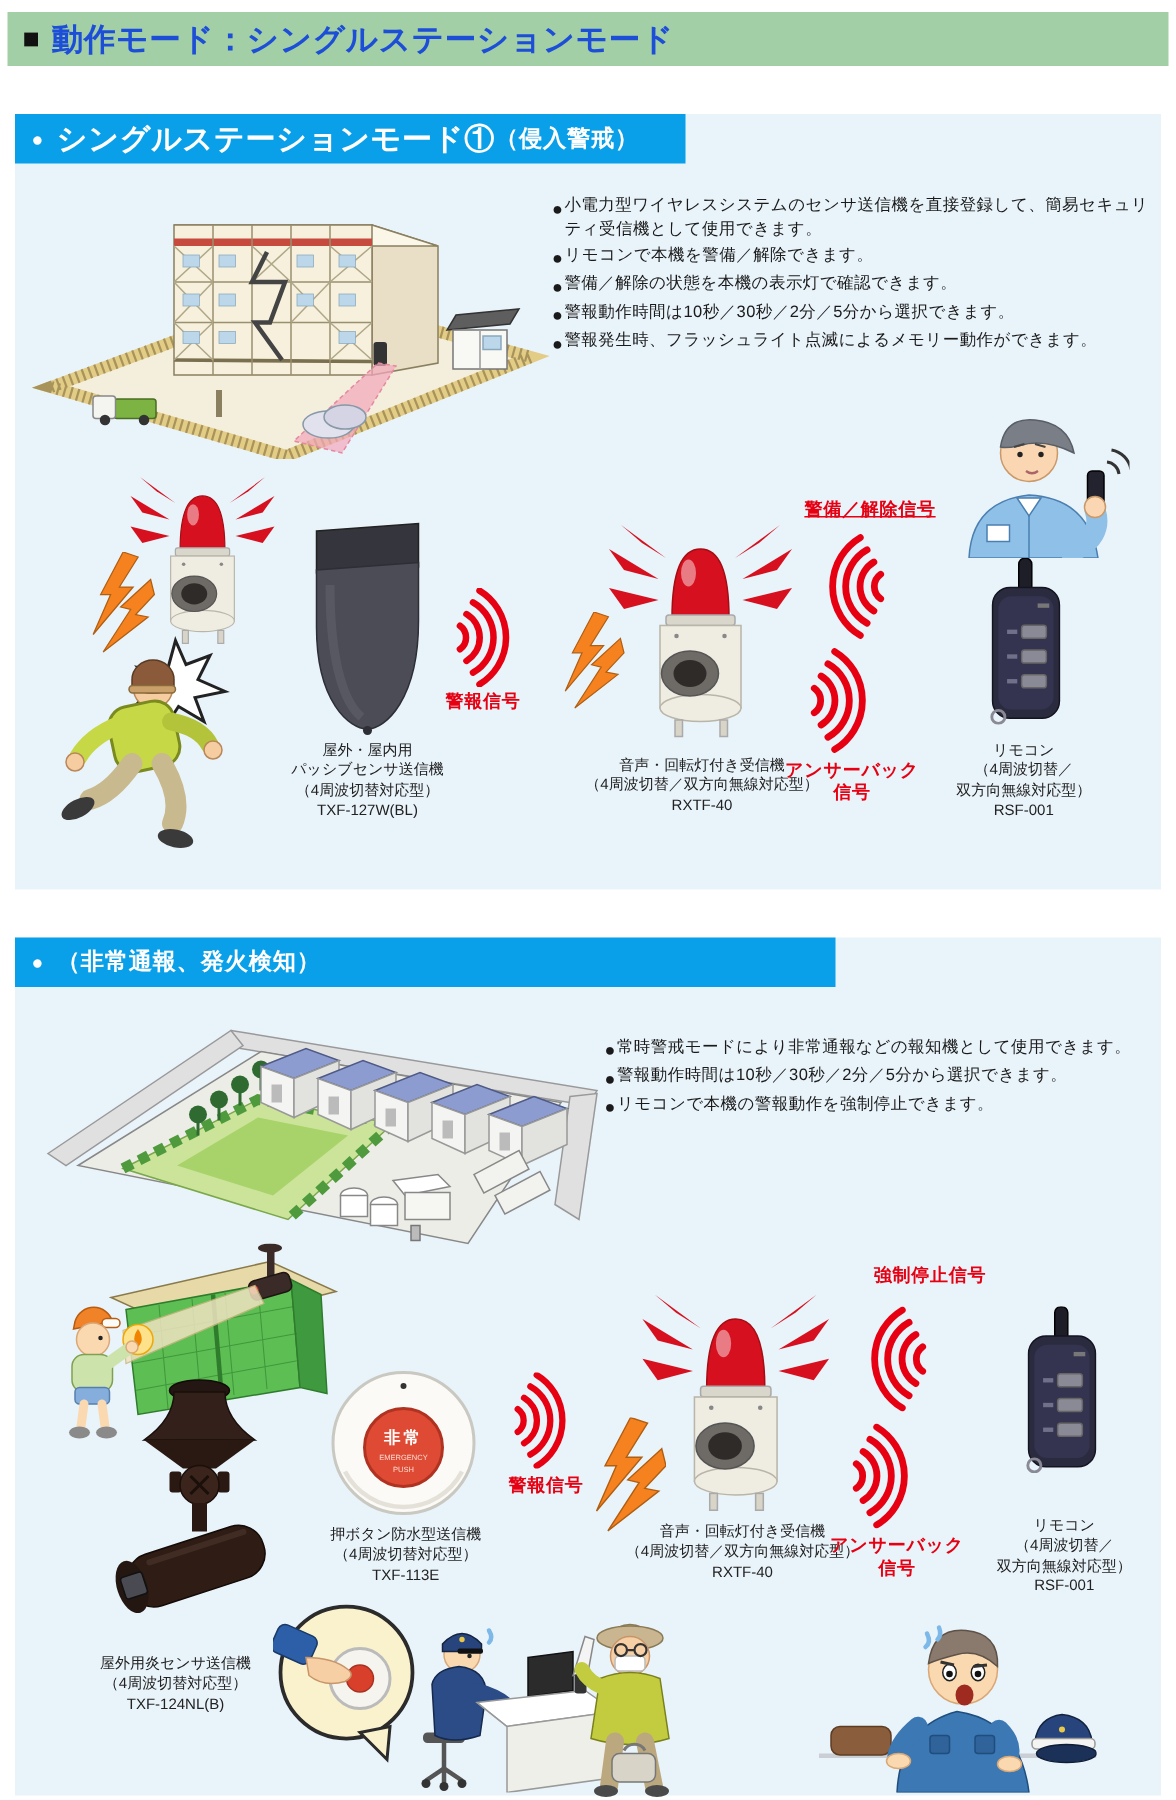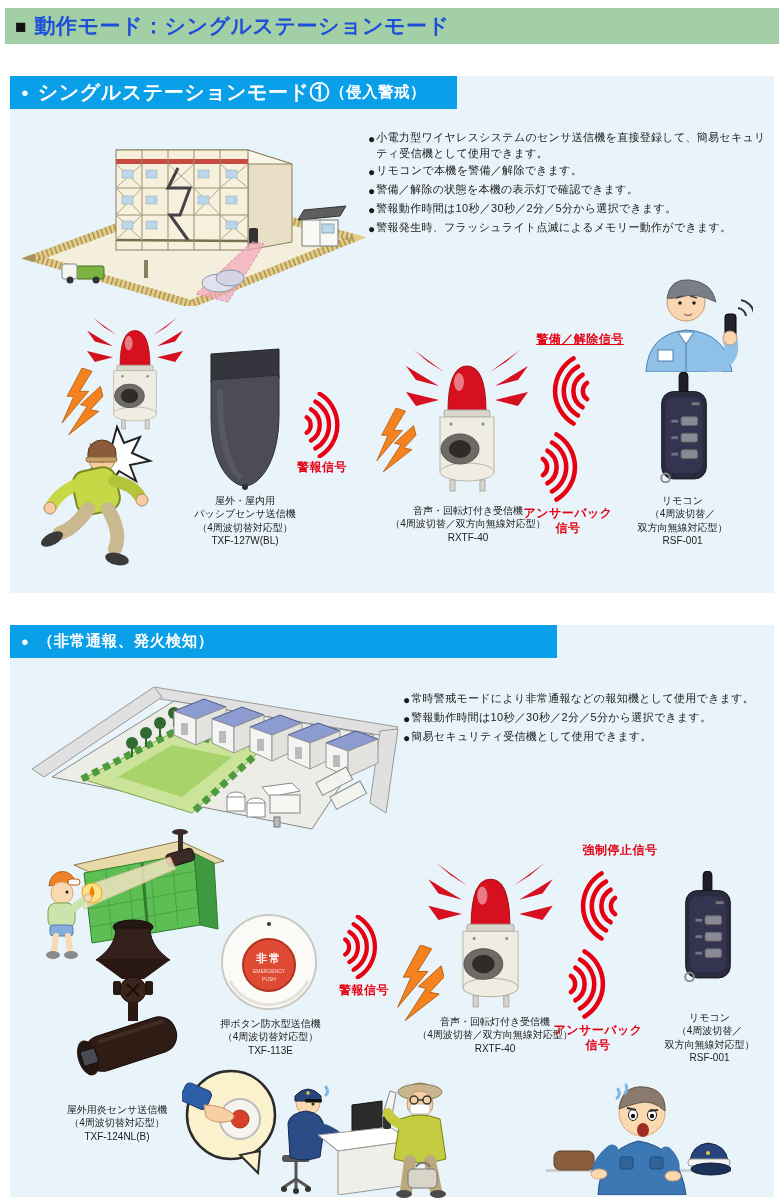--- a/index.html
+++ b/index.html
@@ -345,21 +345,21 @@
       <div class="feat">
           <span class="fm">●</span>
           <span class="ft">常時警戒モードにより非常通報などの報知機として使用できます。</span>
         </div>
       <div class="feat">
           <span class="fm">●</span>
           <span class="ft">警報動作時間は10秒／30秒／2分／5分から選択できます。</span>
         </div>
       <div class="feat">
           <span class="fm">●</span>
-          <span class="ft">簡易セキュリティ受信機として使用できます。</span>
+          <span class="ft">リモコンで本機の警報動作を強制停止できます。</span>
         </div>
     </div>
 
     <svg class="abs" style="left:18px;top:204px;" width="200" height="132" viewBox="0 0 200 132">
       <polygon points="46,36 152,12 196,32 94,58" fill="#E8D9A8" stroke="#8a7a4a"></polygon>
       <polygon points="56,44 166,24 172,96 64,114" fill="#5DBE54" stroke="#2F7D2C"></polygon>
       <polygon points="172,96 166,24 186,34 190,100" fill="#3F9A3F" stroke="#2F7D2C"></polygon>
       <g stroke="#2F7D2C" stroke-width=".7" opacity=".6">
         <path d="M58,62 L168,42 M60,80 L170,60 M62,98 L171,78"></path>
         <path d="M78,41 L84,110 M100,37 L106,106 M122,33 L128,101 M144,29 L150,97"></path>

